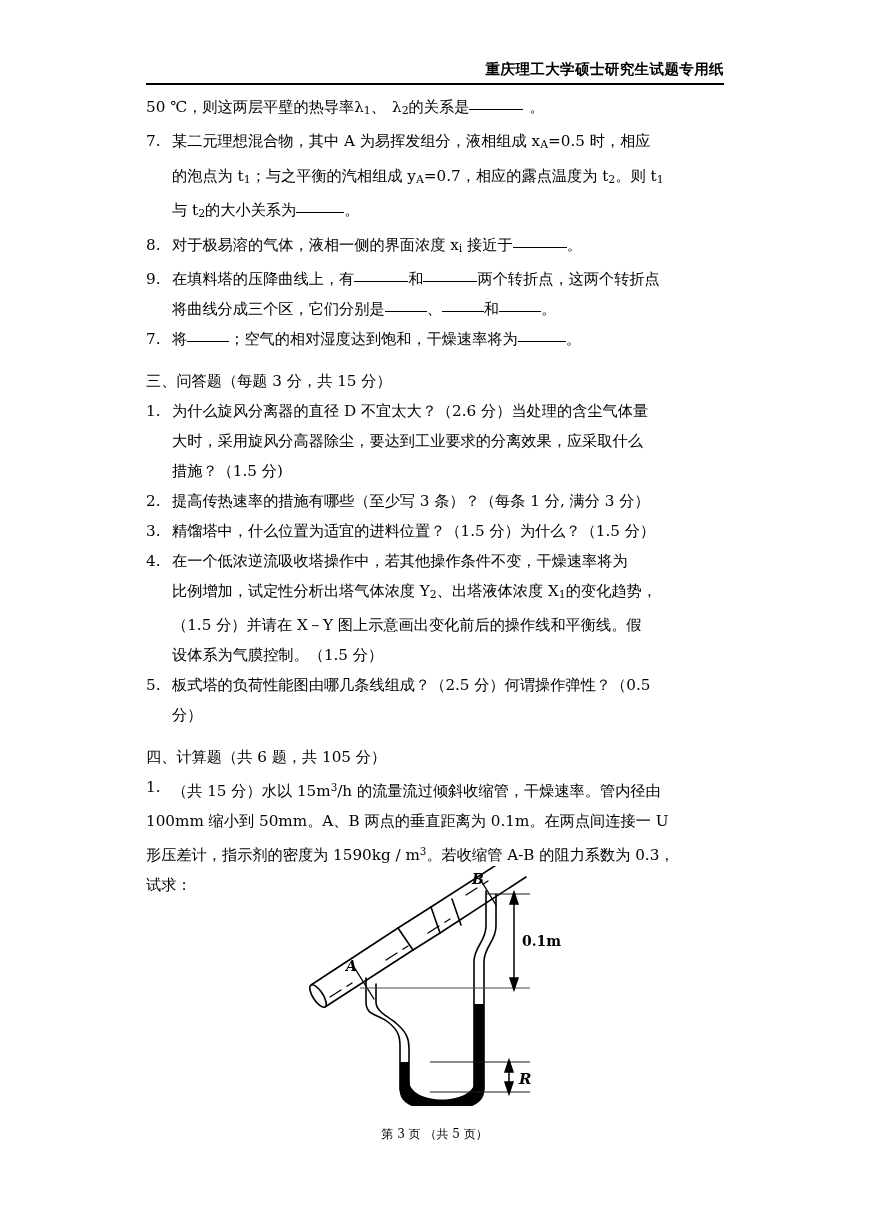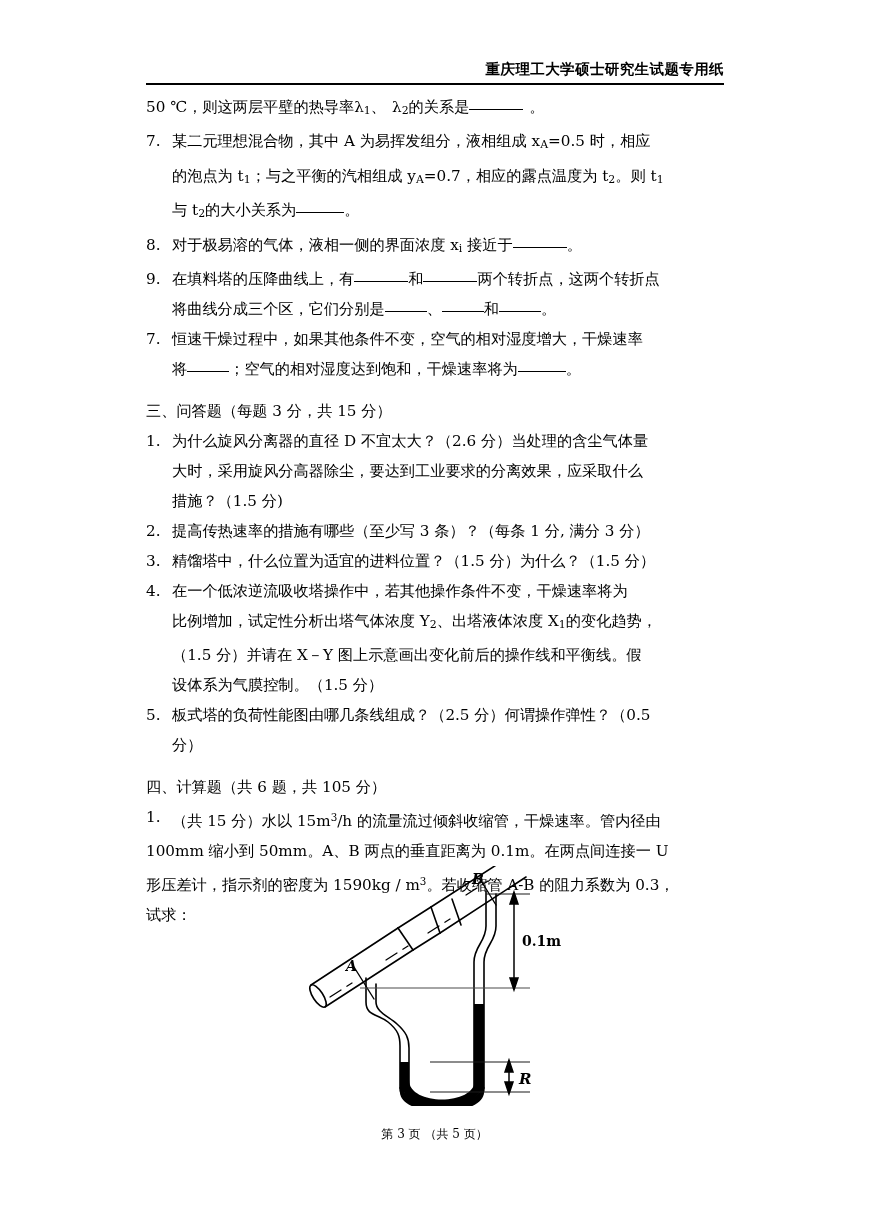--- a/index.html
+++ b/index.html
@@ -158,21 +158,21 @@
     <div class="item">
       <span class="num">8.</span><span>对于极易溶的气体，液相一侧的界面浓度 x</span><sub>i</sub><span> 接近于</span><span class="blank long"></span><span>。</span>
     </div>
 
     <div class="item">
       <span class="num">9.</span><span>在填料塔的压降曲线上，有</span><span class="blank long"></span><span>和</span><span class="blank long"></span><span>两个转折点，这两个转折点</span>
     </div>
     <div class="cont-line para"><span>将曲线分成三个区，它们分别是</span><span class="blank short"></span><span>、</span><span class="blank short"></span><span>和</span><span class="blank short"></span><span>。</span></div>
 
     <div class="item wide">
-      <span class="num">7.</span><span>恒速干燥过程中，如果其他条件不变，空气的相对湿度增大，干燥速率</span>
+      <span class="num">7.</span>
     </div>
     <div class="cont-line para"><span>将</span><span class="blank short"></span><span>；空气的相对湿度达到饱和，干燥速率将为</span><span class="blank"></span><span>。</span></div>
 
     <div class="section-head" style="margin-top:12px;">三、问答题（每题 3 分，共 15 分）</div>
 
     <div class="item">
       <span class="num">1.</span><span>为什么旋风分离器的直径 D 不宜太大？（2.6 分）当处理的含尘气体量</span>
     </div>
     <div class="cont-line para">大时，采用旋风分高器除尘，要达到工业要求的分离效果，应采取什么</div>
     <div class="cont-line para">措施？（1.5 分)</div>

